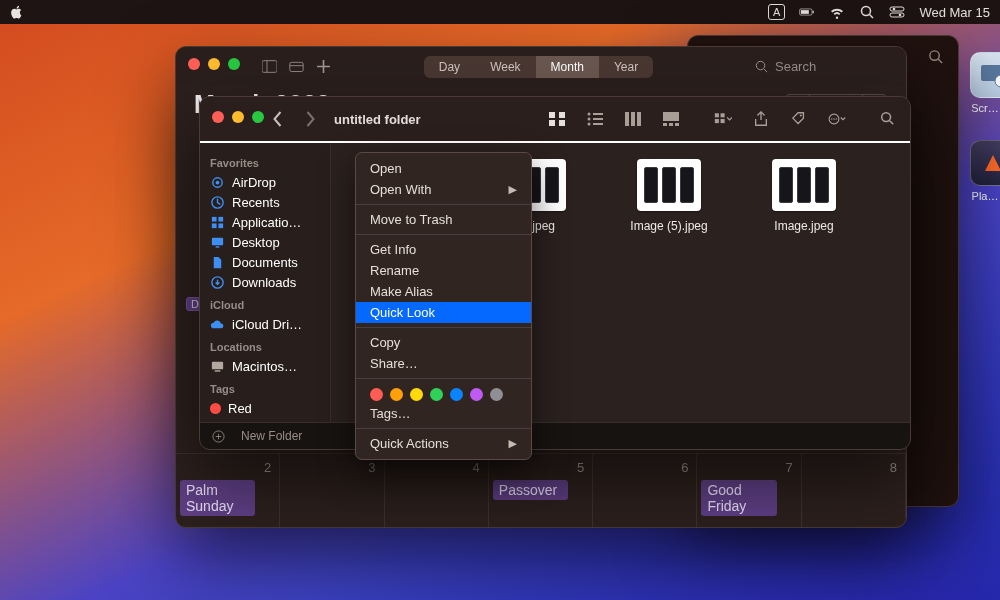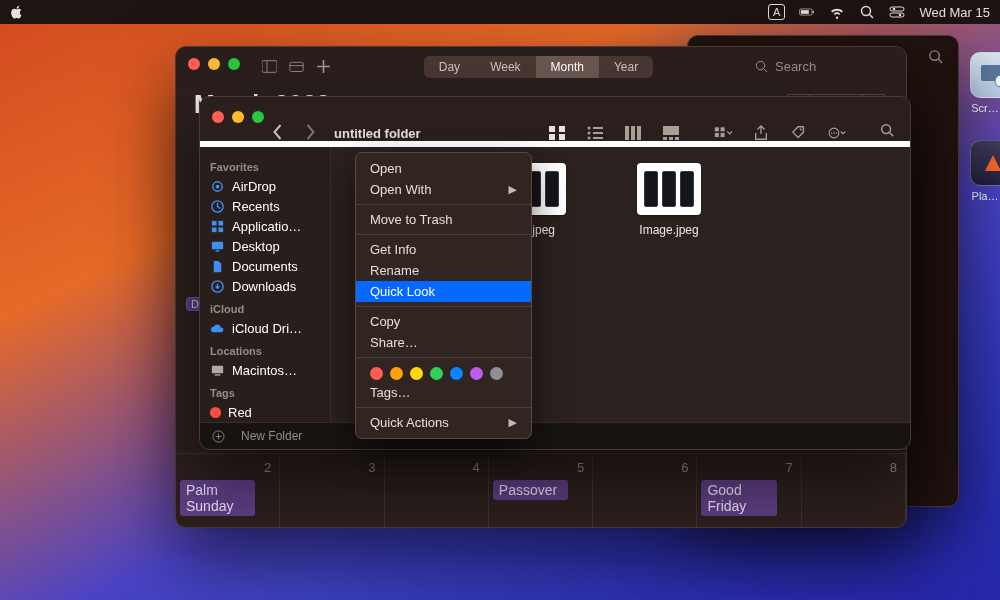--- a/index.html
+++ b/index.html
@@ -65,21 +65,21 @@
   #cal .event{position:absolute;left:4px;right:24px;top:26px;background:var(--event);color:#e9def6;font-size:14px;border-radius:3px;padding:2px 6px}
 
   
   #notes{left:687px;top:35px;width:270px;height:470px;background:#20120F}
   #notes .tb{height:40px;display:flex;align-items:center;justify-content:flex-end;gap:18px;padding:0 14px}
   #notes .tb svg{width:17px;height:17px;stroke:#93867f;fill:none;stroke-width:1.5}
 
   
   #finder{left:199px;top:96px;width:710px;height:352px;background:var(--content);display:flex;flex-direction:column}
   #finder .traffic{top:14px}
-  #finder .toolbar{height:44px;display:flex;align-items:flex-end;padding:0 14px 0 70px;gap:10px;background:var(--toolbar);border-bottom:6px solid #ffffff}
+  #finder .toolbar{height:44px;display:flex;align-items:center;padding:0 14px 0 70px;gap:10px;background:var(--toolbar);border-bottom:2px solid #ffffff}
   #finder .toolbar .navbtn{display:flex;gap:18px;color:#b5aba3}
   #finder .toolbar .navbtn svg{width:15px;height:18px}
   #finder .toolbar .title{margin-left:6px;font-weight:600}
   #finder .toolbar .views{margin-left:auto;display:flex;gap:20px}
   #finder .toolbar .views .vbtn,#finder .toolbar .acts .abtn{display:flex;align-items:center}
   #finder .toolbar svg{width:18px;height:16px;fill:#a99e96}
   #finder .toolbar .views .on svg{fill:#e8e0da}
   #finder .toolbar .acts{display:flex;gap:20px;margin-left:24px}
   #finder .toolbar .srch{margin-left:22px}
   #finder .body{flex:1;display:flex;min-height:0}
@@ -428,20 +428,30 @@
               <div class="lbl">…).jpeg</div>
             </div>
             <div class="file ">
               <div class="thumb">
                 <div class="bars">
                   <span></span>
                   <span></span>
                   <span></span>
                 </div>
               </div>
+              <div class="lbl">Image (5).jpeg</div>
+            </div>
+            <div class="file ">
+              <div class="thumb">
+                <div class="bars">
+                  <span></span>
+                  <span></span>
+                  <span></span>
+                </div>
+              </div>
               <div class="lbl">Image.jpeg</div>
             </div>
           </div>
       </div>
     </div>
 
     <div class="path">
       <svg viewBox="0 0 14 14">
           <circle cx="7" cy="7" r="6" fill="none" stroke="#8f847d"></circle>
           <path d="M7 4v6M4 7h6" stroke="#8f847d"></path>
@@ -461,20 +471,23 @@
       <div class="sep"></div>
       <div class="mi ">
         <span>Move to Trash</span>
       </div>
       <div class="sep"></div>
       <div class="mi ">
         <span>Get Info</span>
       </div>
       <div class="mi ">
         <span>Rename</span>
+      </div>
+      <div class="mi ">
+        <span>Make Alias</span>
       </div>
       <div class="mi hl">
         <span>Quick Look</span>
       </div>
       <div class="sep"></div>
       <div class="mi ">
         <span>Copy</span>
       </div>
       <div class="mi ">
         <span>Share…</span>

